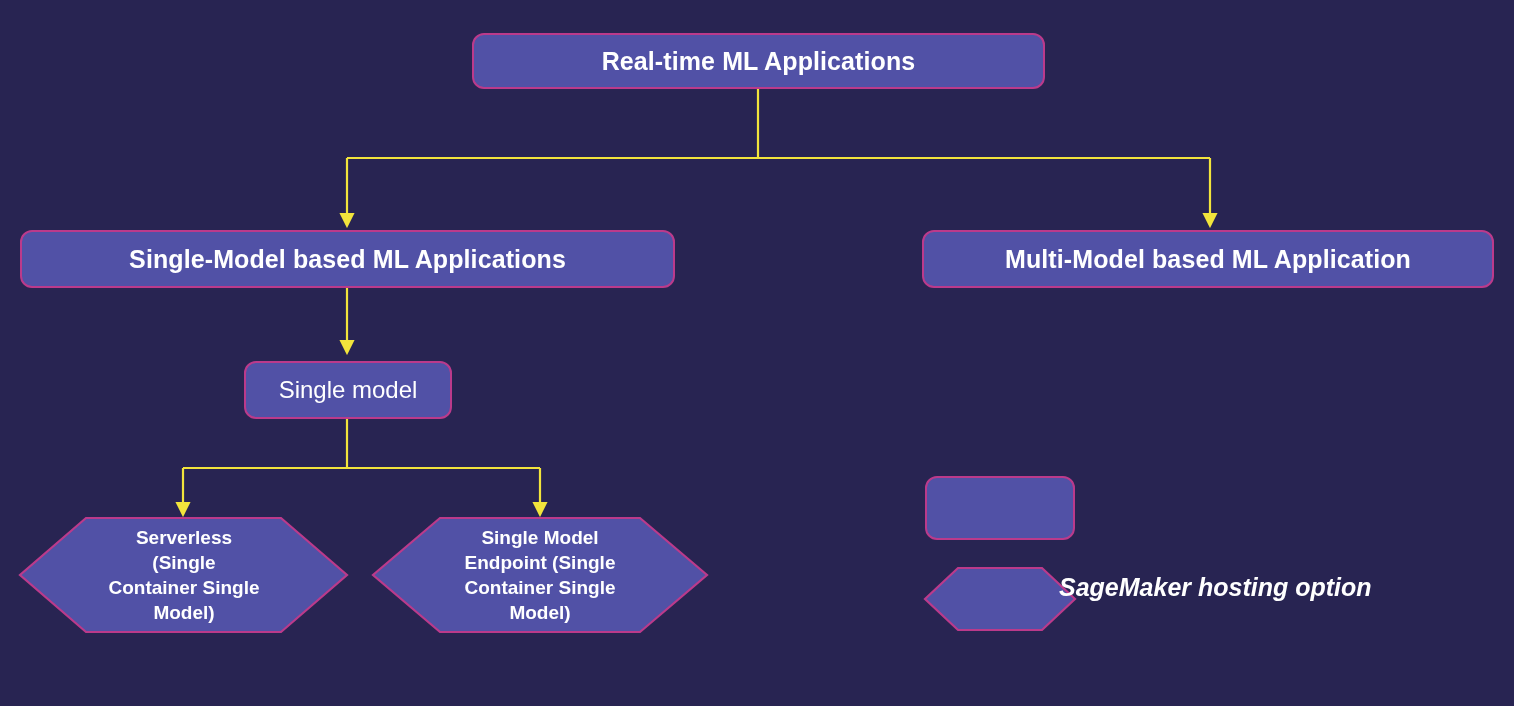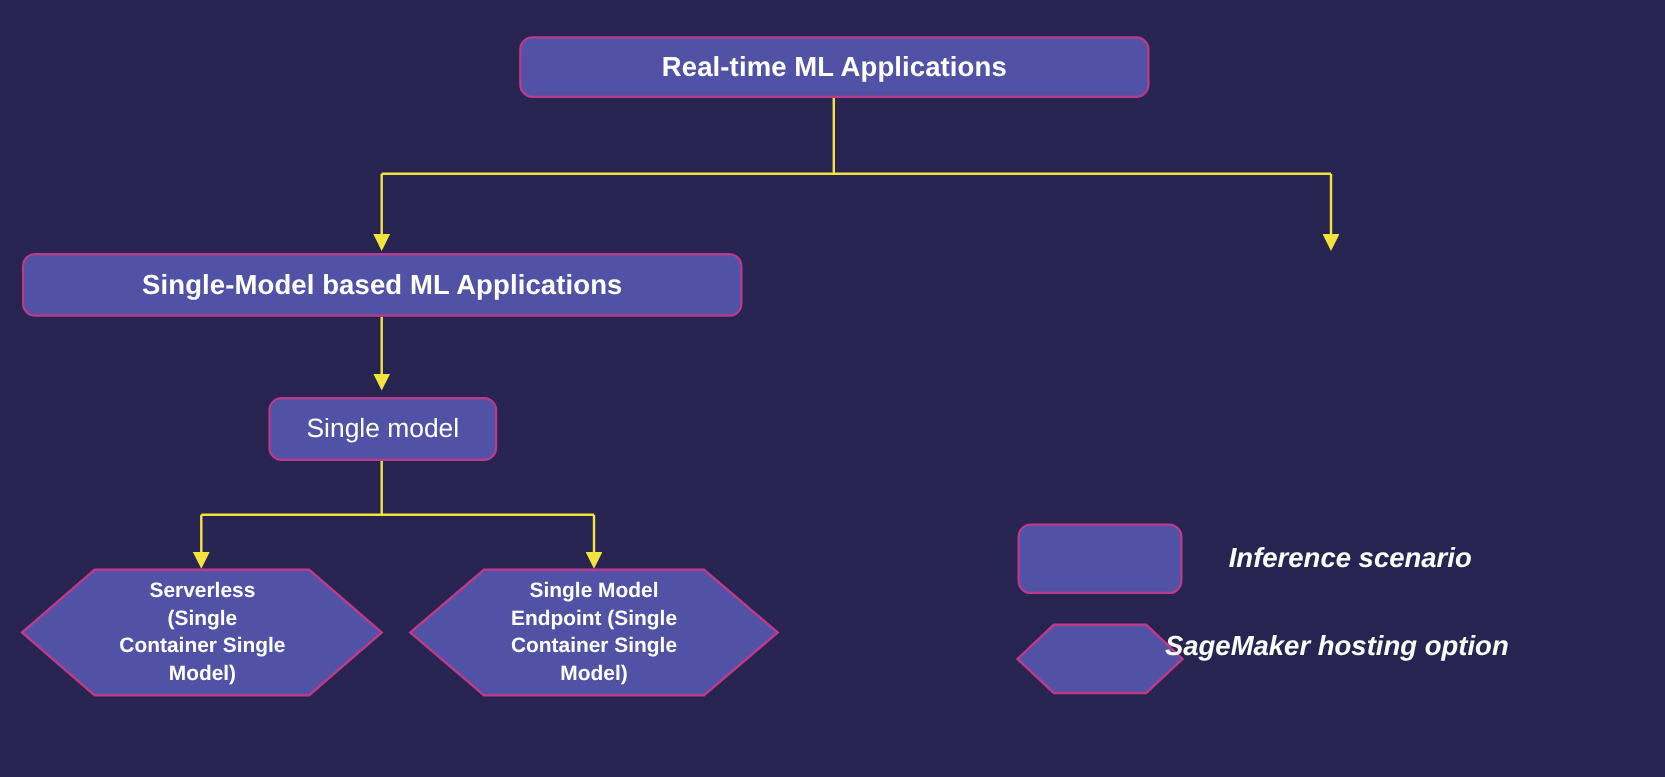--- a/index.html
+++ b/index.html
@@ -133,36 +133,36 @@
 
     <polygon points="440,518 640,518 707,575 640,632 440,632 373,575" fill="#5151a6" stroke="#bb3a8b" stroke-width="2.2"></polygon>
 
     <polygon points="958,568 1042,568 1075,599 1042,630 958,630 925,599" fill="#5151a6" stroke="#bb3a8b" stroke-width="2.2"></polygon>
   </svg>
 
   <div class="node lvl1" style="left:472px; top:33px; width:573px; height:56px;">Real-time ML Applications</div>
 
   <div class="node lvl2" style="left:20px; top:230px; width:655px; height:58px;text-align:right;">Single-Model based ML Applications</div>
 
+  <div class="node lvl2" style="left:922px; top:230px; width:572px; height:58px;">Multi-Model based ML Application</div>
 
   <div class="node lvl3" style="left:244px; top:361px; width:208px; height:58px;">Single model</div>
 
   <div class="hex-label" style="left:78px; top:517px; width:212px; height:116px; flex-direction:column;">
     <span>Serverless</span>
     <span>(Single</span>
     <span>Container Single</span>
     <span>Model)</span>
   </div>
 
   <div class="hex-label" style="left:434px; top:517px; width:212px; height:116px; flex-direction:column;">
     <span>Single Model</span>
     <span>Endpoint (Single</span>
     <span>Container Single</span>
     <span>Model)</span>
   </div>
 
   <div class="legend-rect" style="left:925px; top:476px; width:150px; height:64px;"></div>
 
-  <div class="legend-text" style="left:1117px; top:495px;">Inference scenario</div>
 
   <div class="legend-text" style="left:1059px; top:575px;">SageMaker hosting option</div>
 
 </div>
 
 </body></html>

